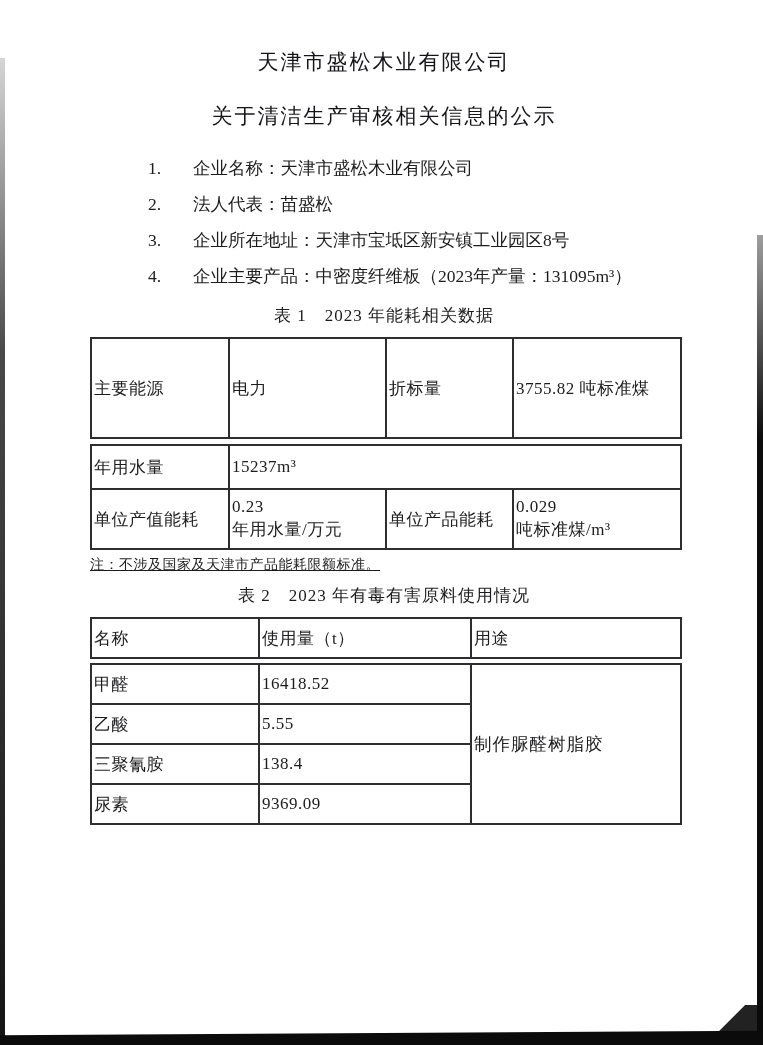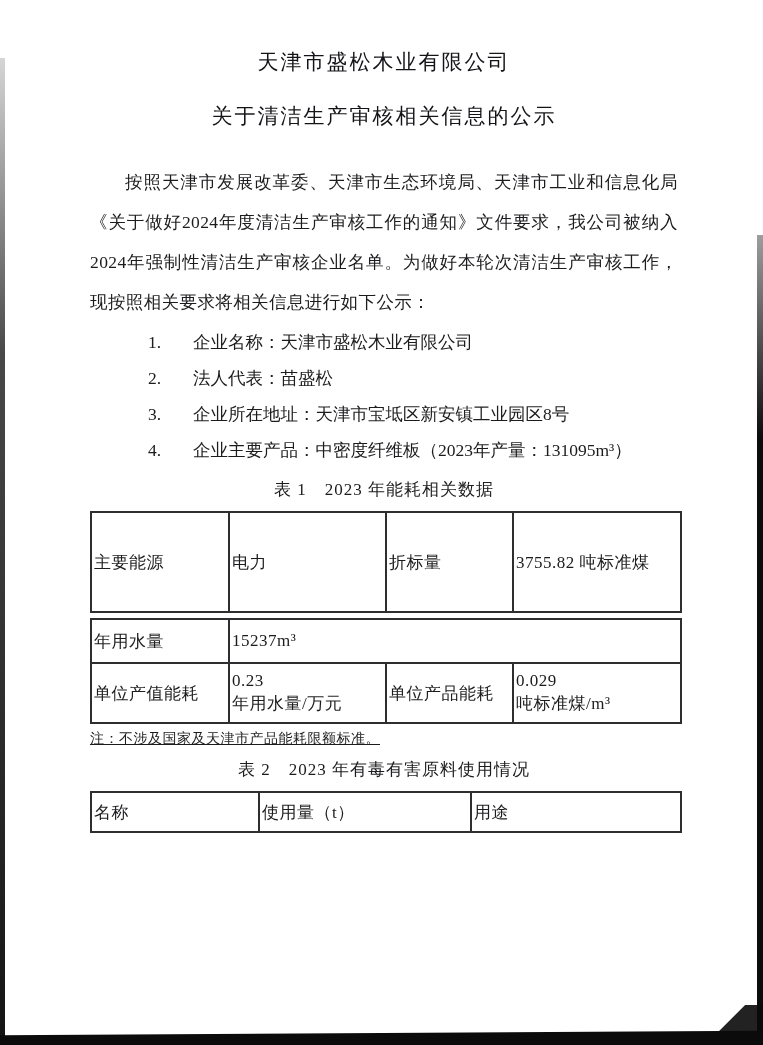--- a/index.html
+++ b/index.html
@@ -34,21 +34,21 @@
     z-index: 5;
   }
   
   .page { padding: 48px 85px 0 90px; position: relative; z-index: 1; }
   .title {
     text-align: center; font-weight: normal; font-size: 21px;
     letter-spacing: 2px; color: #141418;
     font-family: "Liberation Sans", "DejaVu Sans", sans-serif;
     margin: 0 0 26px 0;
   }
-  .title.second { margin-bottom: 32px; }
+  .title.second { margin-bottom: 20px; }
   .intro {
     font-size: 17.5px; line-height: 40px; text-align: justify;
     text-indent: 2em; margin: 0 0 2px 0; letter-spacing: .4px;
   }
   .info-list { margin: 0 0 6px 0; }
   .info-item { display: flex; height: 36px; align-items: center; font-size: 17.5px; }
   .info-item .num { width: 45px; margin-left: 58px; }
   .caption { text-align: center; font-size: 17px; margin: 10px 0 10px 0; letter-spacing: 1px; }
   table { border-collapse: collapse; table-layout: fixed; width: 590px; }
   td {
@@ -72,21 +72,20 @@
 <div class="scan-edge-left"></div>
 <div class="scan-edge-right"></div>
 <div class="scan-corner-br"></div>
 <div class="scan-band-bottom"></div>
 
 <div class="page">
 
   <div class="title">天津市盛松木业有限公司</div>
   <div class="title second">关于清洁生产审核相关信息的公示</div>
 
-  <p class="intro">按照天津市发展改革委、天津市生态环境局、天津市工业和信息化局《关于做好2024年度清洁生产审核工作的通知》文件要求，我公司被纳入2024年强制性清洁生产审核企业名单。为做好本轮次清洁生产审核工作，现按照相关要求将相关信息进行如下公示：</p>
 
   <div class="info-list">
     <div class="info-item">
       <span class="num">1.</span>
       <span class="txt">企业名称：天津市盛松木业有限公司</span>
     </div>
     <div class="info-item">
       <span class="num">2.</span>
       <span class="txt">法人代表：苗盛松</span>
     </div>
@@ -158,14 +157,40 @@
       </colgroup>
     <tbody>
         <tr>
       <td>名称</td>
       <td>使用量（t）</td>
       <td>用途</td>
     </tr>
   </tbody>
     </table>
 
+  <table class="t2-body">
+    <colgroup>
+        <col style="width:168px">
+        <col style="width:212px">
+        <col style="width:210px">
+      </colgroup>
+    <tbody>
+        <tr>
+      <td>甲醛</td>
+      <td>16418.52</td>
+      <td rowspan="4" class="usage-cell">制作脲醛树脂胶</td>
+    </tr>
+    <tr>
+      <td>乙酸</td>
+      <td>5.55</td>
+    </tr>
+    <tr>
+      <td>三聚氰胺</td>
+      <td>138.4</td>
+    </tr>
+    <tr>
+      <td>尿素</td>
+      <td>9369.09</td>
+    </tr>
+  </tbody>
+    </table>
 
 </div>
 
 </body></html>

